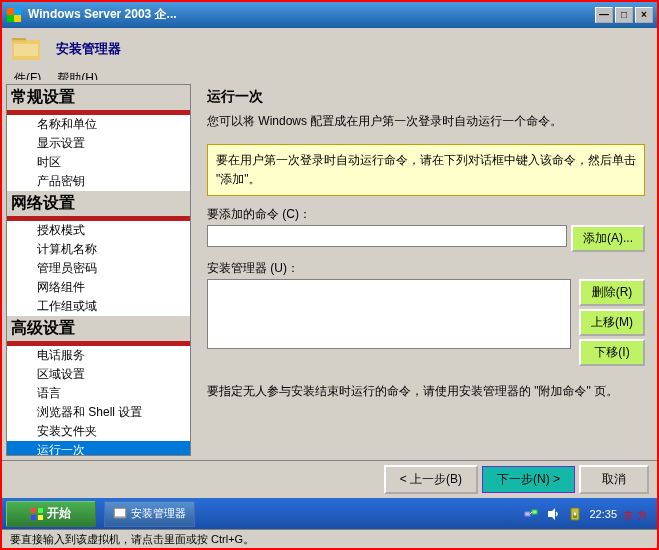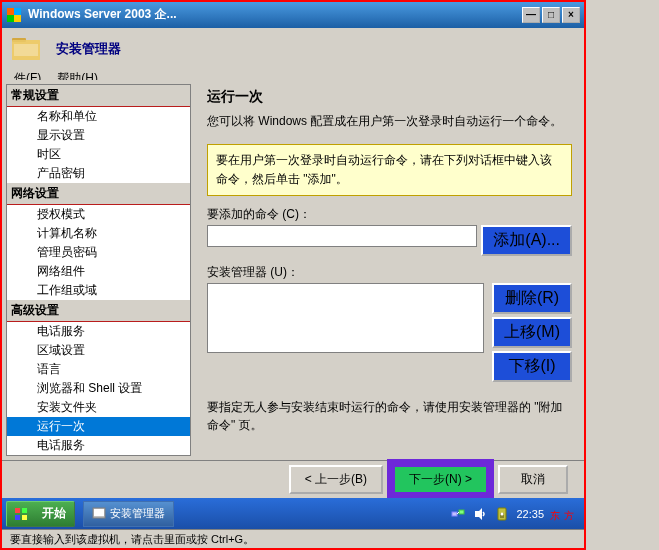--- a/index.html
+++ b/index.html
@@ -93,22 +93,22 @@
       overflow-y: auto;
       flex-shrink: 0;
     }
     .tree-section {
       font-size: 12px;
     }
     .tree-header {
       background: #d4d0c8;
       padding: 2px 4px;
       font-weight: bold;
-      font-size: 12px;
-      border-bottom: 1px solid #b91c1c;
+      font-size: 16px;
+      border-bottom: 5px solid #b91c1c;
       font-family: Liberation Mono, monospace;
     }
     .tree-item {
       padding: 1px 4px 1px 20px;
       cursor: pointer;
       white-space: nowrap;
       font-size: 12px;
     }
     .tree-item.selected {
       background: #0078d7;
@@ -150,24 +150,24 @@
     }
     .form-input {
       height: 22px;
       border: 1px solid #808080;
       background: white;
       flex: 1;
       padding: 0 4px;
       font-size: 12px;
     }
     .btn {
-      background: #1d4ed8;
+      background: #bef264;
       border: 2px outset #ffffff;
       padding: 3px 10px;
-      font-size: 16px;
+      font-size: 12px;
       cursor: pointer;
       white-space: nowrap;
       margin-left: 4px;
       min-width: 60px;
     }
 
     .commands-input-row {
       display: flex;
       align-items: flex-start;
       margin-bottom: 8px;
@@ -205,57 +205,57 @@
     }
 
     
     .bottom-bar {
       background: #d4d0c8;
       height: 38px;
       border-top: 1px solid #808080;
       display: flex;
       align-items: center;
       justify-content: flex-end;
-      padding: 0 16px;
+      padding: 0 8px;
       gap: 4px;
     }
     .bottom-btn {
       background: #d4d0c8;
       border: 2px outset #ffffff;
       padding: 4px 14px;
       font-size: 12px;
       cursor: pointer;
       min-width: 70px;
     }
     .bottom-btn.highlighted {
-      border: 8px solid #6d28d9;
-      background: #22c55e;
+      border: 1px solid #6d28d9;
+      background: #14b8a6;
     }
 
     
     .taskbar {
       background: linear-gradient(to bottom, #2a6dd9, #1a4fa8);
       height: 34px;
       display: flex;
       align-items: center;
       padding: 0 4px;
       position: relative;
     }
     .start-btn {
       background: linear-gradient(to bottom, #4caf50, #2e7d32);
       border: 1px outset #6dcc70;
       border-radius: 2px;
-      padding: 2px 8px;
+      padding: 2px 24px;
       color: white;
       font-size: 12px;
       font-weight: bold;
       cursor: pointer;
       display: flex;
       align-items: center;
-      gap: 15px;
+      gap: 4px;
       height: 26px;
     }
     .taskbar-items {
       display: flex;
       flex: 1;
       margin-left: 8px;
       gap: 2px;
     }
     .taskbar-item {
       background: linear-gradient(to bottom, #5590d0, #3060a0);
@@ -289,21 +289,21 @@
       border-top: 1px solid #808080;
       display: flex;
       align-items: center;
       padding: 0 8px;
       font-size: 11px;
       color: #000;
     }
 
     .outer-window {
       border: 2px solid #ff0000;
-      width: 586px;
+      width: 659px;
       height: 550px;
       overflow: hidden;
       display: flex;
       flex-direction: column;
     }
     .inner-window {
       flex: 1;
       display: flex;
       flex-direction: column;
       background: #d4d0c8;

